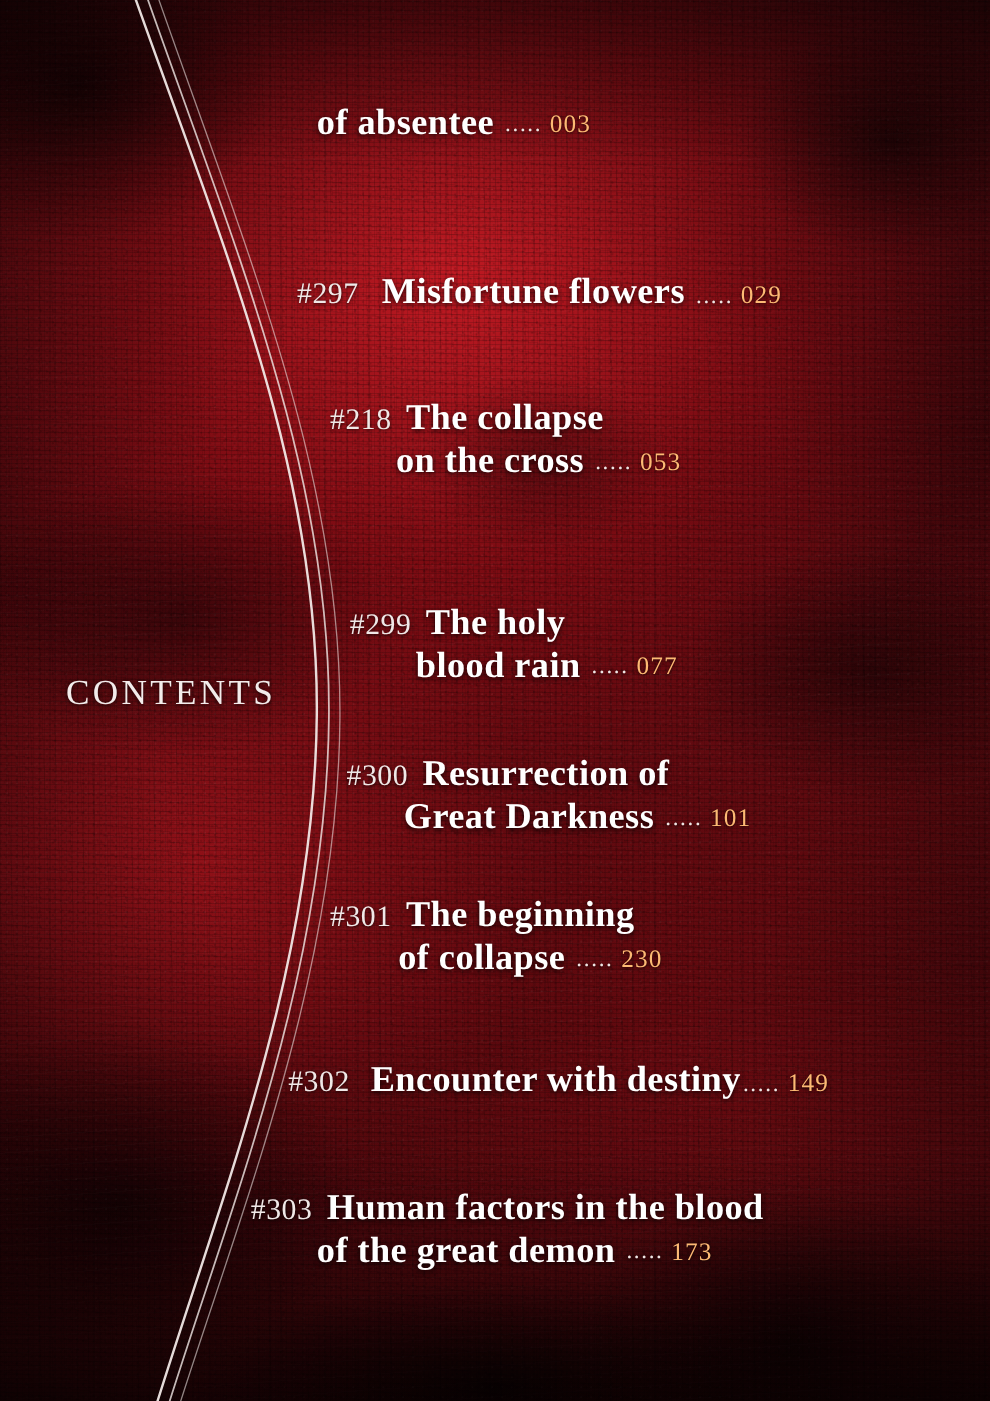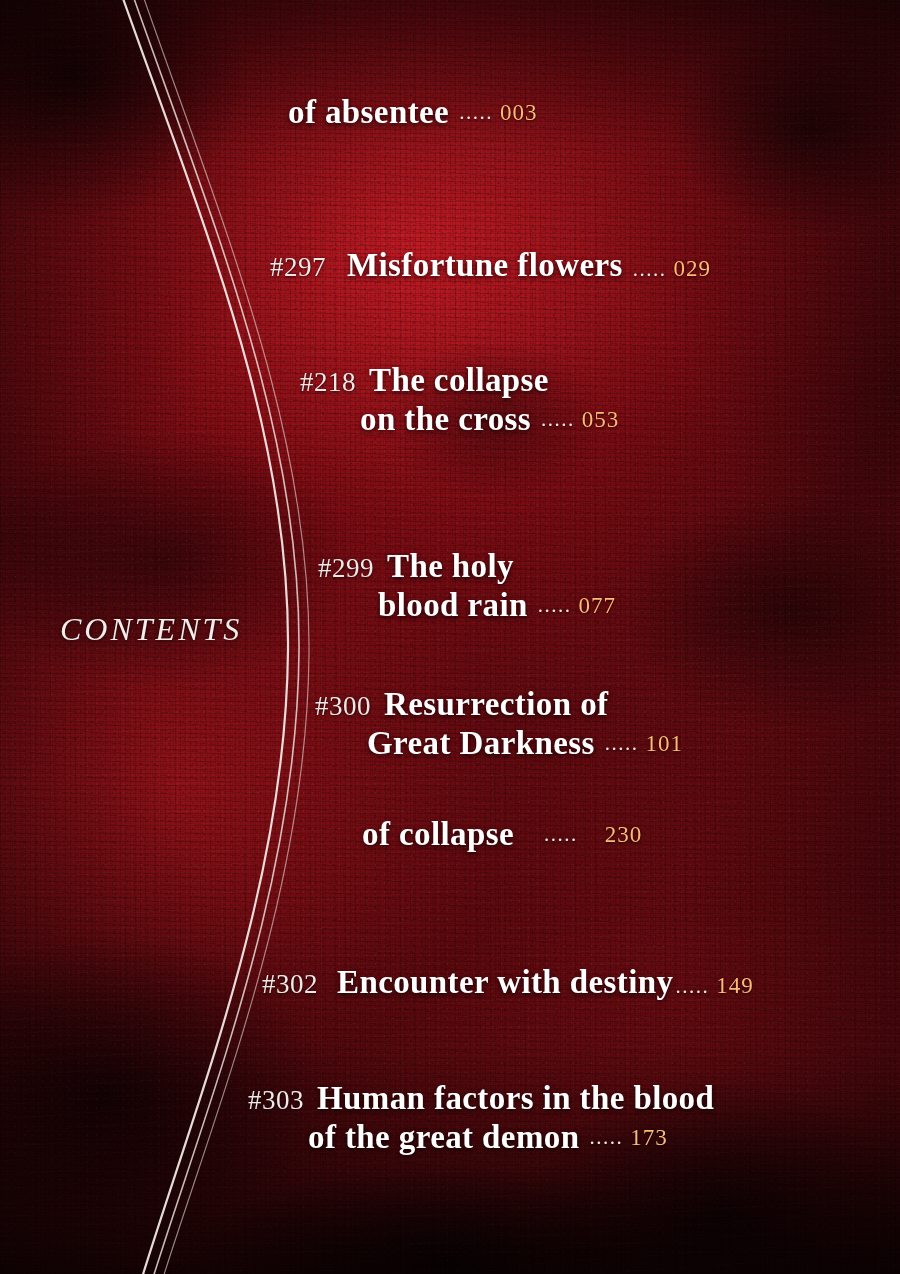--- a/index.html
+++ b/index.html
@@ -95,21 +95,20 @@
   .contents-label {
     position: absolute;
     left: 60px;
     top: 611px;
     font-family: "Liberation Serif", serif;
     font-size: 32px;
     letter-spacing: 3px;
     color: #f3eceb;
     text-shadow: 0 1px 4px rgba(0,0,0,0.65);
     white-space: nowrap;
-    font-style: italic;
   }
 
   
   .toc {
     position: absolute;
     left: 190px;
     top: 92px;
     width: 660px;
   }
   .toc-entry {
@@ -235,37 +234,41 @@
         <span class="title">Resurrection of</span>
       </div>
       <div class="toc-line row2" style="padding-left:52px;">
         <span class="title">Great Darkness</span>
         <span class="dots">.....</span>
         <span class="pg">101</span>
       </div>
     </div>
 
     <div class="toc-entry" style="position:absolute; left:110px; top:722px;">
-      <div class="toc-line row2" style="padding-left:62px;gap:20px;">
+      <div class="toc-line">
+        <span class="num">#301</span>
+        <span class="title">The beginning</span>
+      </div>
+      <div class="toc-line row2" style="padding-left:62px;">
         <span class="title">of collapse</span>
         <span class="dots">.....</span>
         <span class="pg">230</span>
       </div>
     </div>
 
     <div class="toc-entry" style="position:absolute; left:72px; top:872px;">
       <div class="toc-line">
         <span class="num">#302</span>
         <span class="title" style="margin-left:6px;">Encounter with destiny</span>
         <span class="dots" style="margin-left:2px;">.....</span>
         <span class="pg">149</span>
       </div>
     </div>
 
-    <div class="toc-entry" style="position:absolute; left:38px; top:988px;margin-left:20px;">
+    <div class="toc-entry" style="position:absolute; left:38px; top:988px;">
       <div class="toc-line">
         <span class="num">#303</span>
         <span class="title">Human factors in the blood</span>
       </div>
       <div class="toc-line row2" style="padding-left:60px;">
         <span class="title">of the great demon</span>
         <span class="dots">.....</span>
         <span class="pg">173</span>
       </div>
     </div>

